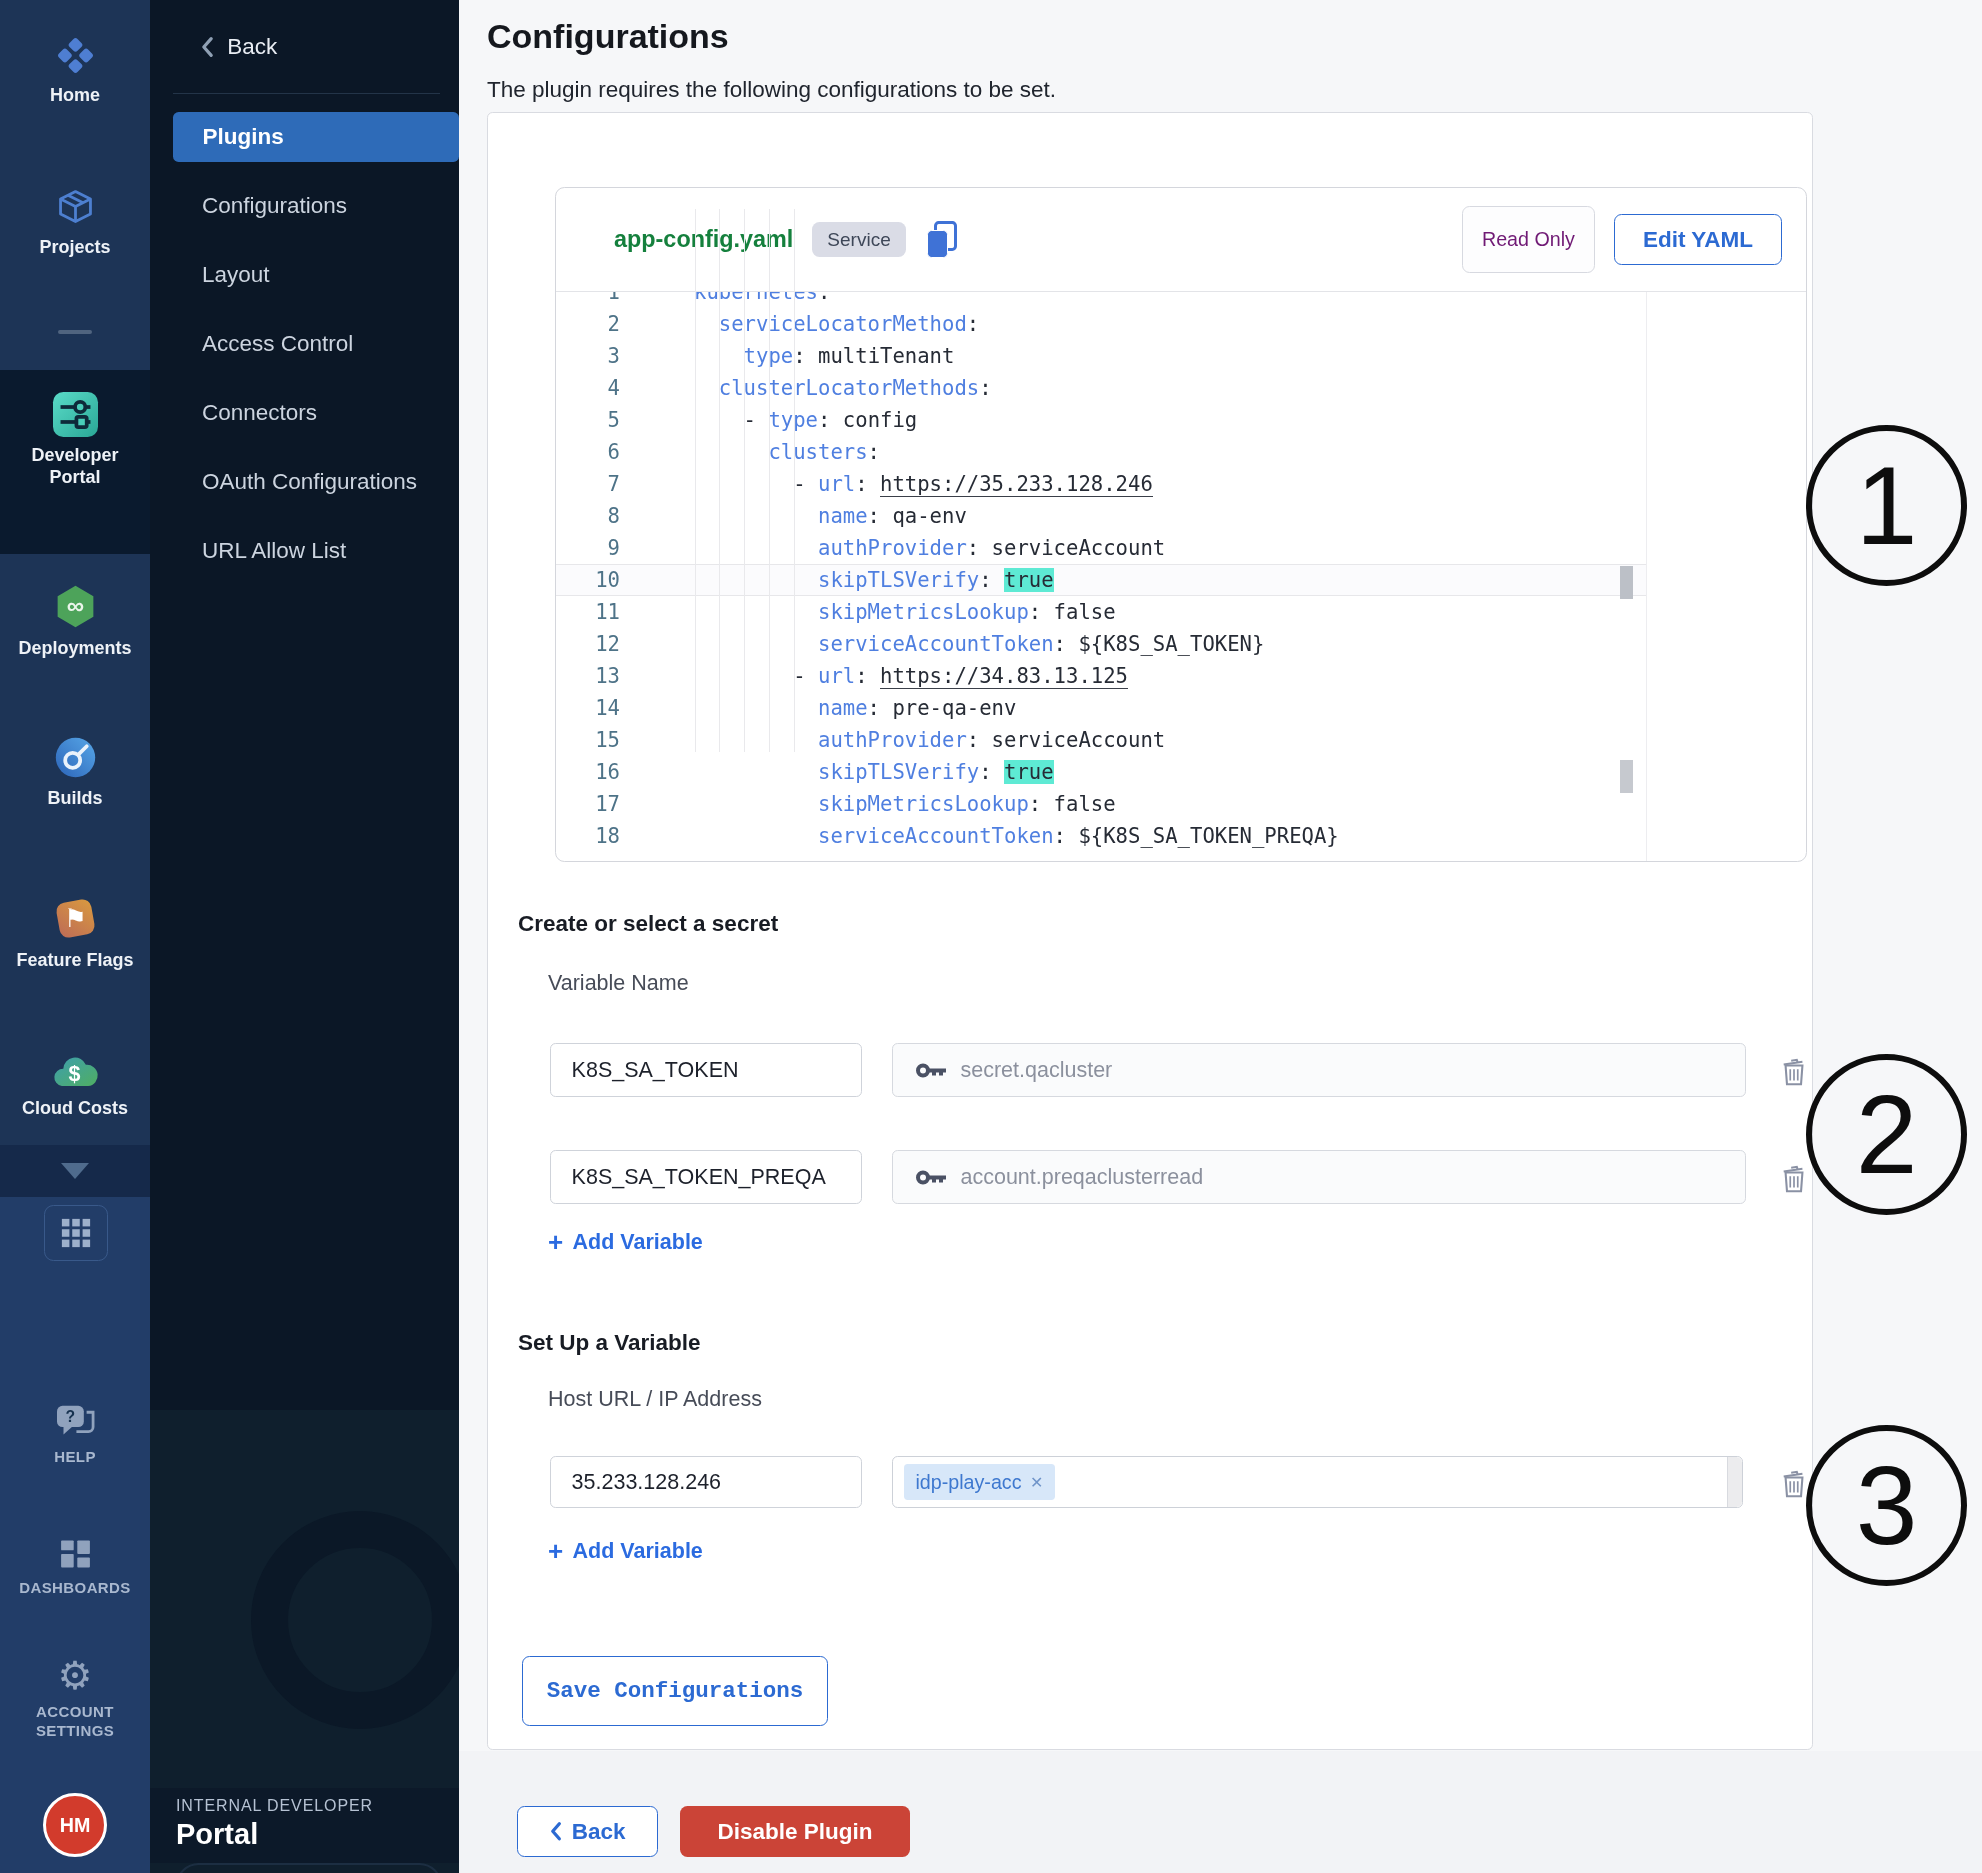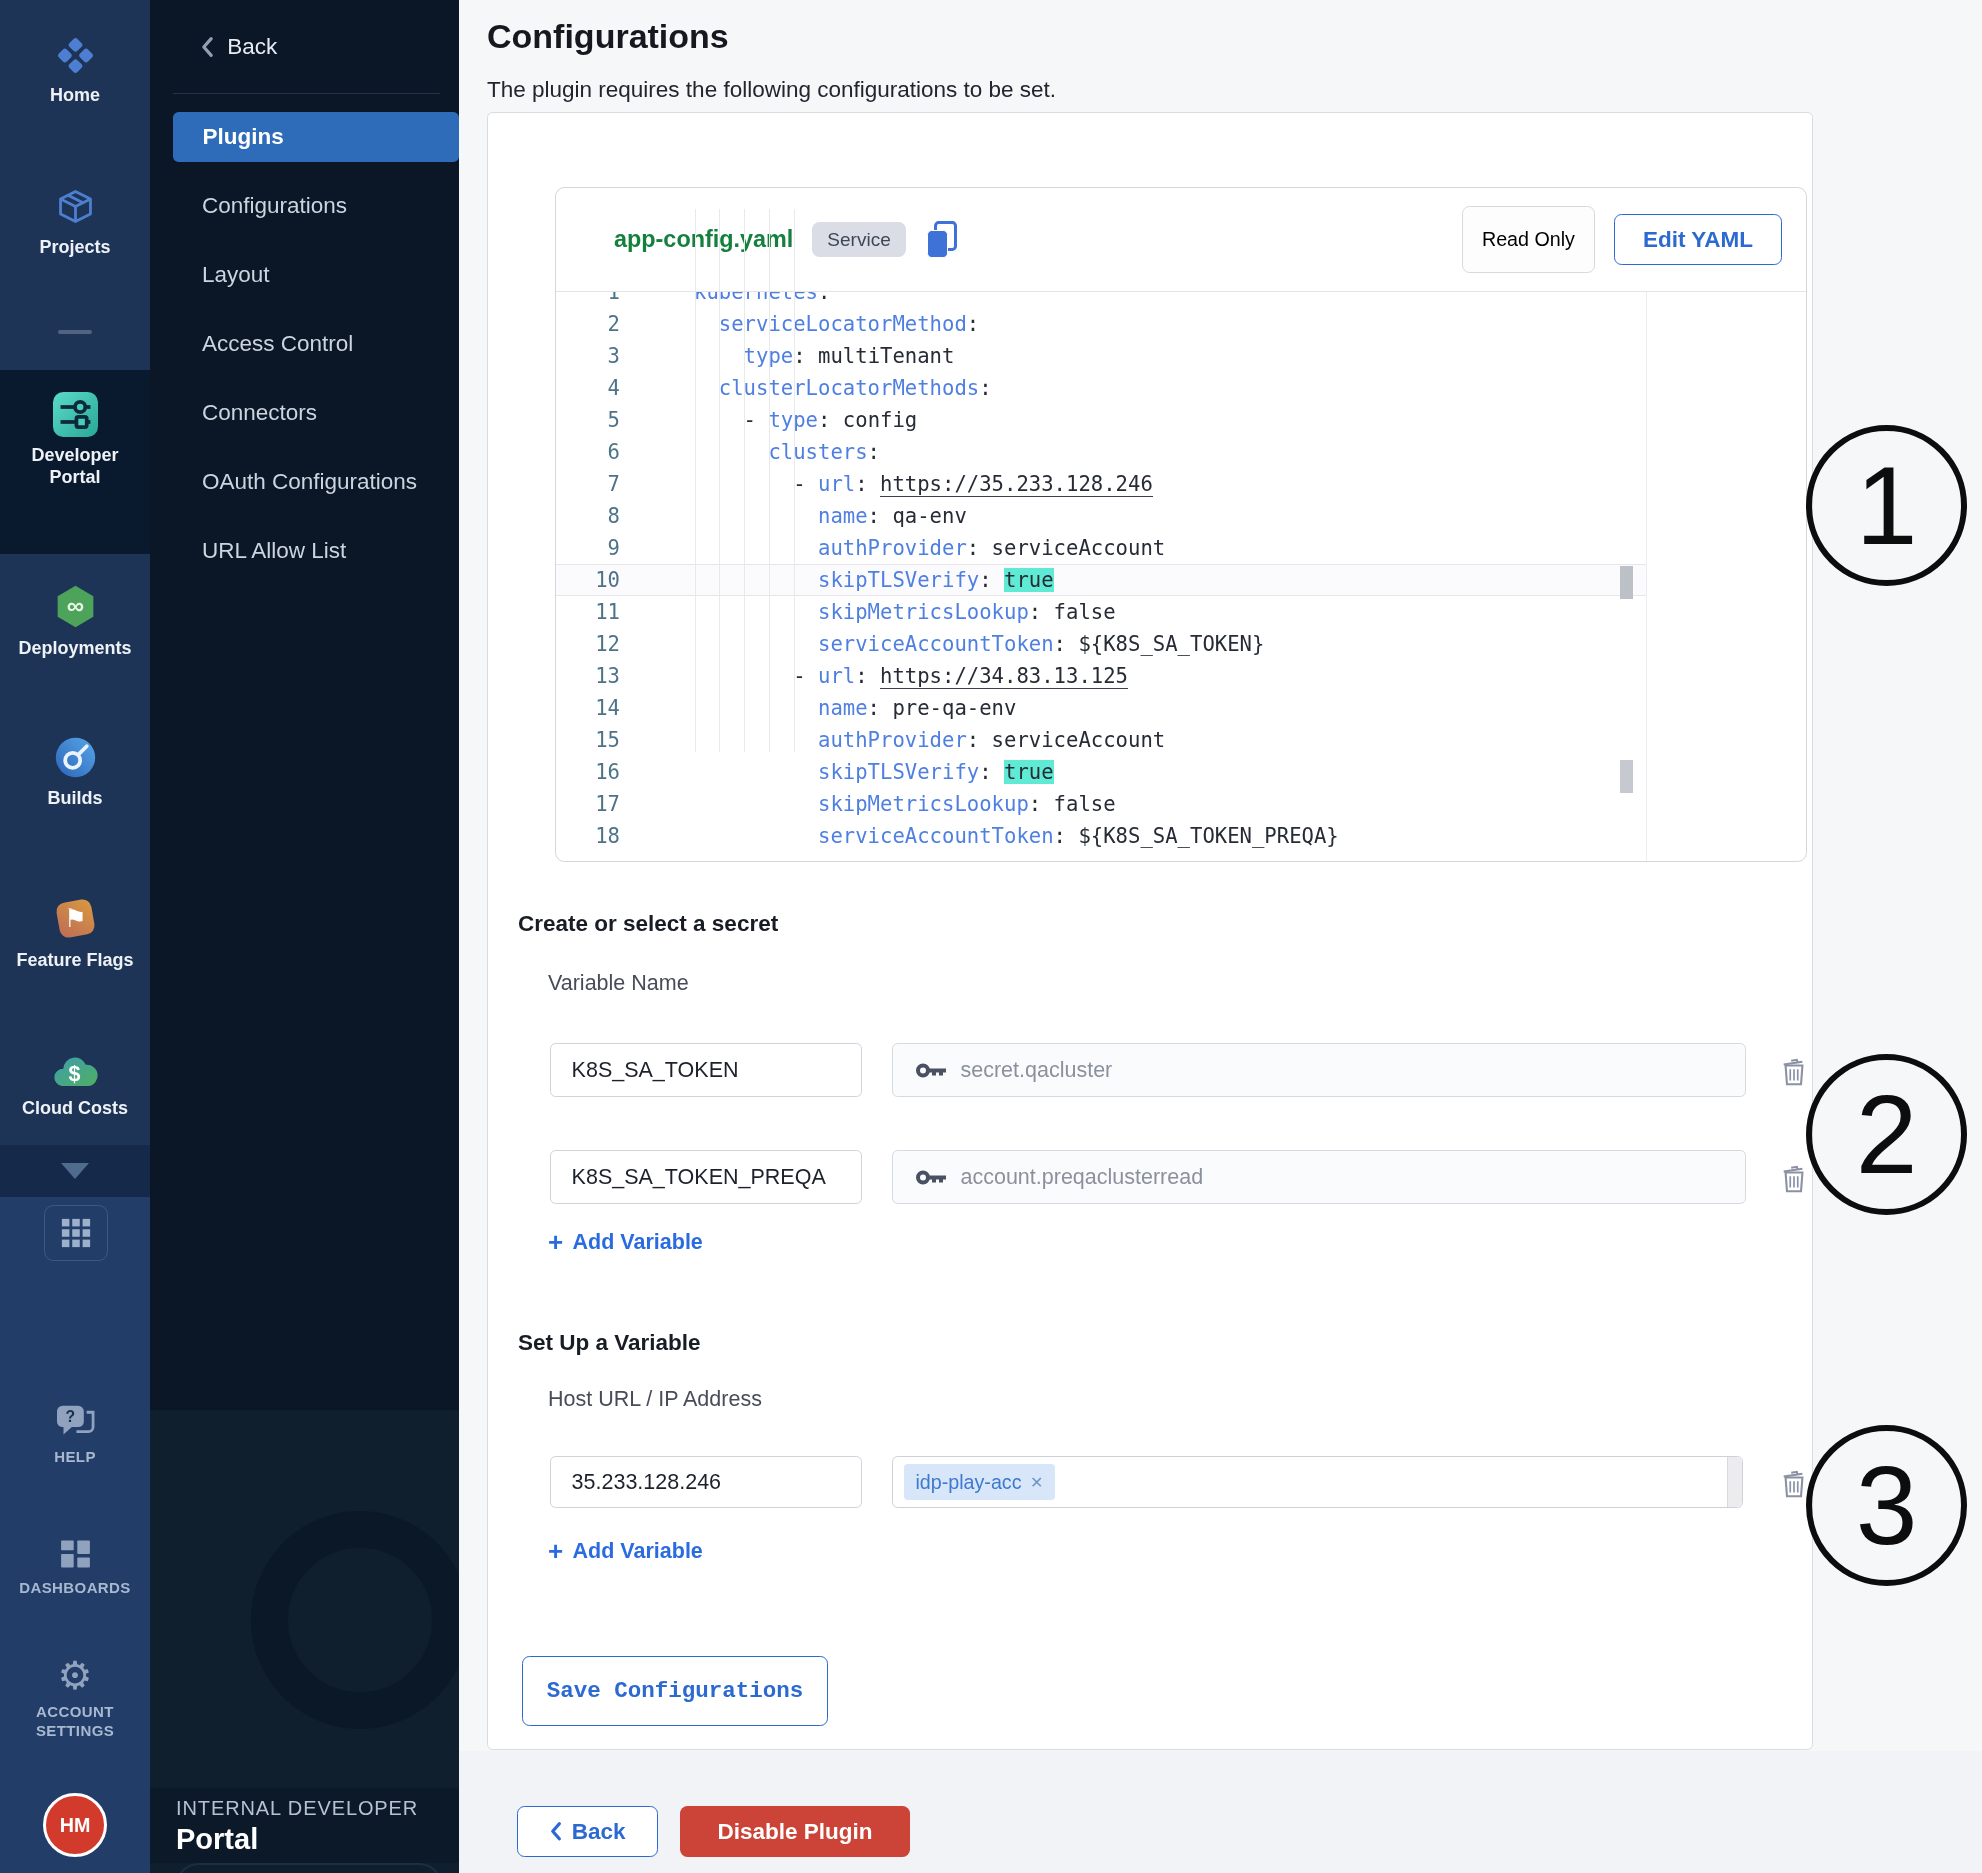--- a/index.html
+++ b/index.html
@@ -29,40 +29,40 @@
   .snav-ring{position:absolute;left:101px;top:101px;width:144px;height:144px;border:37px solid #0b1827;border-radius:50%;box-sizing:content-box}
   .snav-wm{position:absolute;left:26px;top:453px;width:262px;height:94px;border:2.8px solid #1c2e42;border-radius:22.5px}
   .snav-back{position:absolute;left:0;top:26px;width:309px;height:41px;display:flex;align-items:center;cursor:pointer}
   .snav-back svg{margin-left:49px}
   .snav-back-label{margin-left:11.2px;font-size:22.5px;color:#e9edf3}
   .snav-divider{position:absolute;top:93px;left:23.4px;width:267px;border-top:0.9px solid #233448}
   .nav-list{position:absolute;top:112px;left:0;width:309px;display:flex;flex-direction:column;gap:19px}
   .nav-item{height:50px;line-height:50px;padding-left:52px;font-size:22.5px;color:#ccd4df;cursor:pointer}
   .nav-item.active{margin-left:23.4px;padding-left:29px;background:#2e6bb8;color:#fff;font-weight:600;border-radius:5.6px}
   .snav-band{position:absolute;left:0;top:378px;width:309px;height:75px;background:#0c1929;padding-left:26px;box-sizing:border-box}
-  .snav-eyebrow{font-size:20px;letter-spacing:0.9px;color:#b6c2d3;margin-top:9.4px}
+  .snav-eyebrow{font-size:16px;letter-spacing:0.9px;color:#b6c2d3;margin-top:9.4px}
   .snav-title{font-size:29px;font-weight:700;color:#fff;margin-top:2.8px}
   
   .main-title{position:absolute;left:487px;top:17px;font-size:34px;font-weight:700;color:#15181e}
   .main-sub{position:absolute;left:487px;top:77px;font-size:22.5px;color:#20252e}
   .card{position:absolute;left:487px;top:112px;width:1326px;height:1638px;background:#fff;
         border:0.9px solid #d9dbe1;border-radius:5.6px;box-sizing:border-box}
   .bottom-strip{position:absolute;left:459px;top:1751px;width:1523px;height:123px;background:#f2f3f6}
   
   .panel{position:absolute;left:555px;top:187px;width:1252px;height:675px;background:#fff;
          border:0.9px solid #d4d6dc;border-radius:9.4px;box-sizing:border-box;overflow:hidden}
   .panel-header{display:flex;align-items:center;height:103px;padding:0 24px 0 58px;gap:19px}
   .fname{font-size:23.4px;font-weight:700;color:#15803d}
   .badge{background:#dadce6;color:#3e4758;font-size:19px;border-radius:7.5px;padding:6.6px 15px}
   .copy-icon{position:relative;width:34px;height:41px;display:inline-block;cursor:pointer}
   .copy-icon .back{position:absolute;right:1.9px;top:1.9px;width:17px;height:24px;border:3.3px solid #3f72d6;border-radius:4.7px}
   .copy-icon .front{position:absolute;left:1.9px;bottom:1.9px;width:19px;height:26px;background:#3f72d6;border-radius:4.7px;border:1.9px solid #fff}
   .spacer{flex:1}
   .ro-pill{height:43px;display:flex;align-items:center;padding:11px 19px;border:0.9px solid #d7d9e0;border-radius:7.5px;
-           font-size:19.7px;color:#000000;background:#fdfdfe}
+           font-size:19.7px;color:#701a75;background:#fdfdfe}
   .edit-btn{height:51px;display:flex;align-items:center;padding:0 28px;border:1.9px solid #2c6ad2;border-radius:7.5px;
             font-size:22.5px;font-weight:700;color:#2c6ad2;background:#fff;cursor:pointer}
   .panel-div{position:absolute;top:103px;left:0;right:0;border-top:0.9px solid #e3e4e8}
   .codewrap{position:absolute;top:104px;left:0;width:1090px;height:570px;overflow:hidden;border-right:0.9px solid #ededf0}
   .cl{display:flex;height:32px;line-height:32px;font-family:"DejaVu Sans Mono",monospace;font-size:20.6px}
   .cl:first-child{margin-top:-16px}
   .cl.active{background:#fbfbfd;box-shadow:inset 0 0.9px 0 #e7e7ea, inset 0 -0.9px 0 #e7e7ea}
   .ln{flex:0 0 101px;text-align:right;padding-right:37px;box-sizing:border-box;color:#4e7388}
   .code{white-space:pre;color:#262b35;padding-left:37px}
   .k{color:#4f7fe0}

